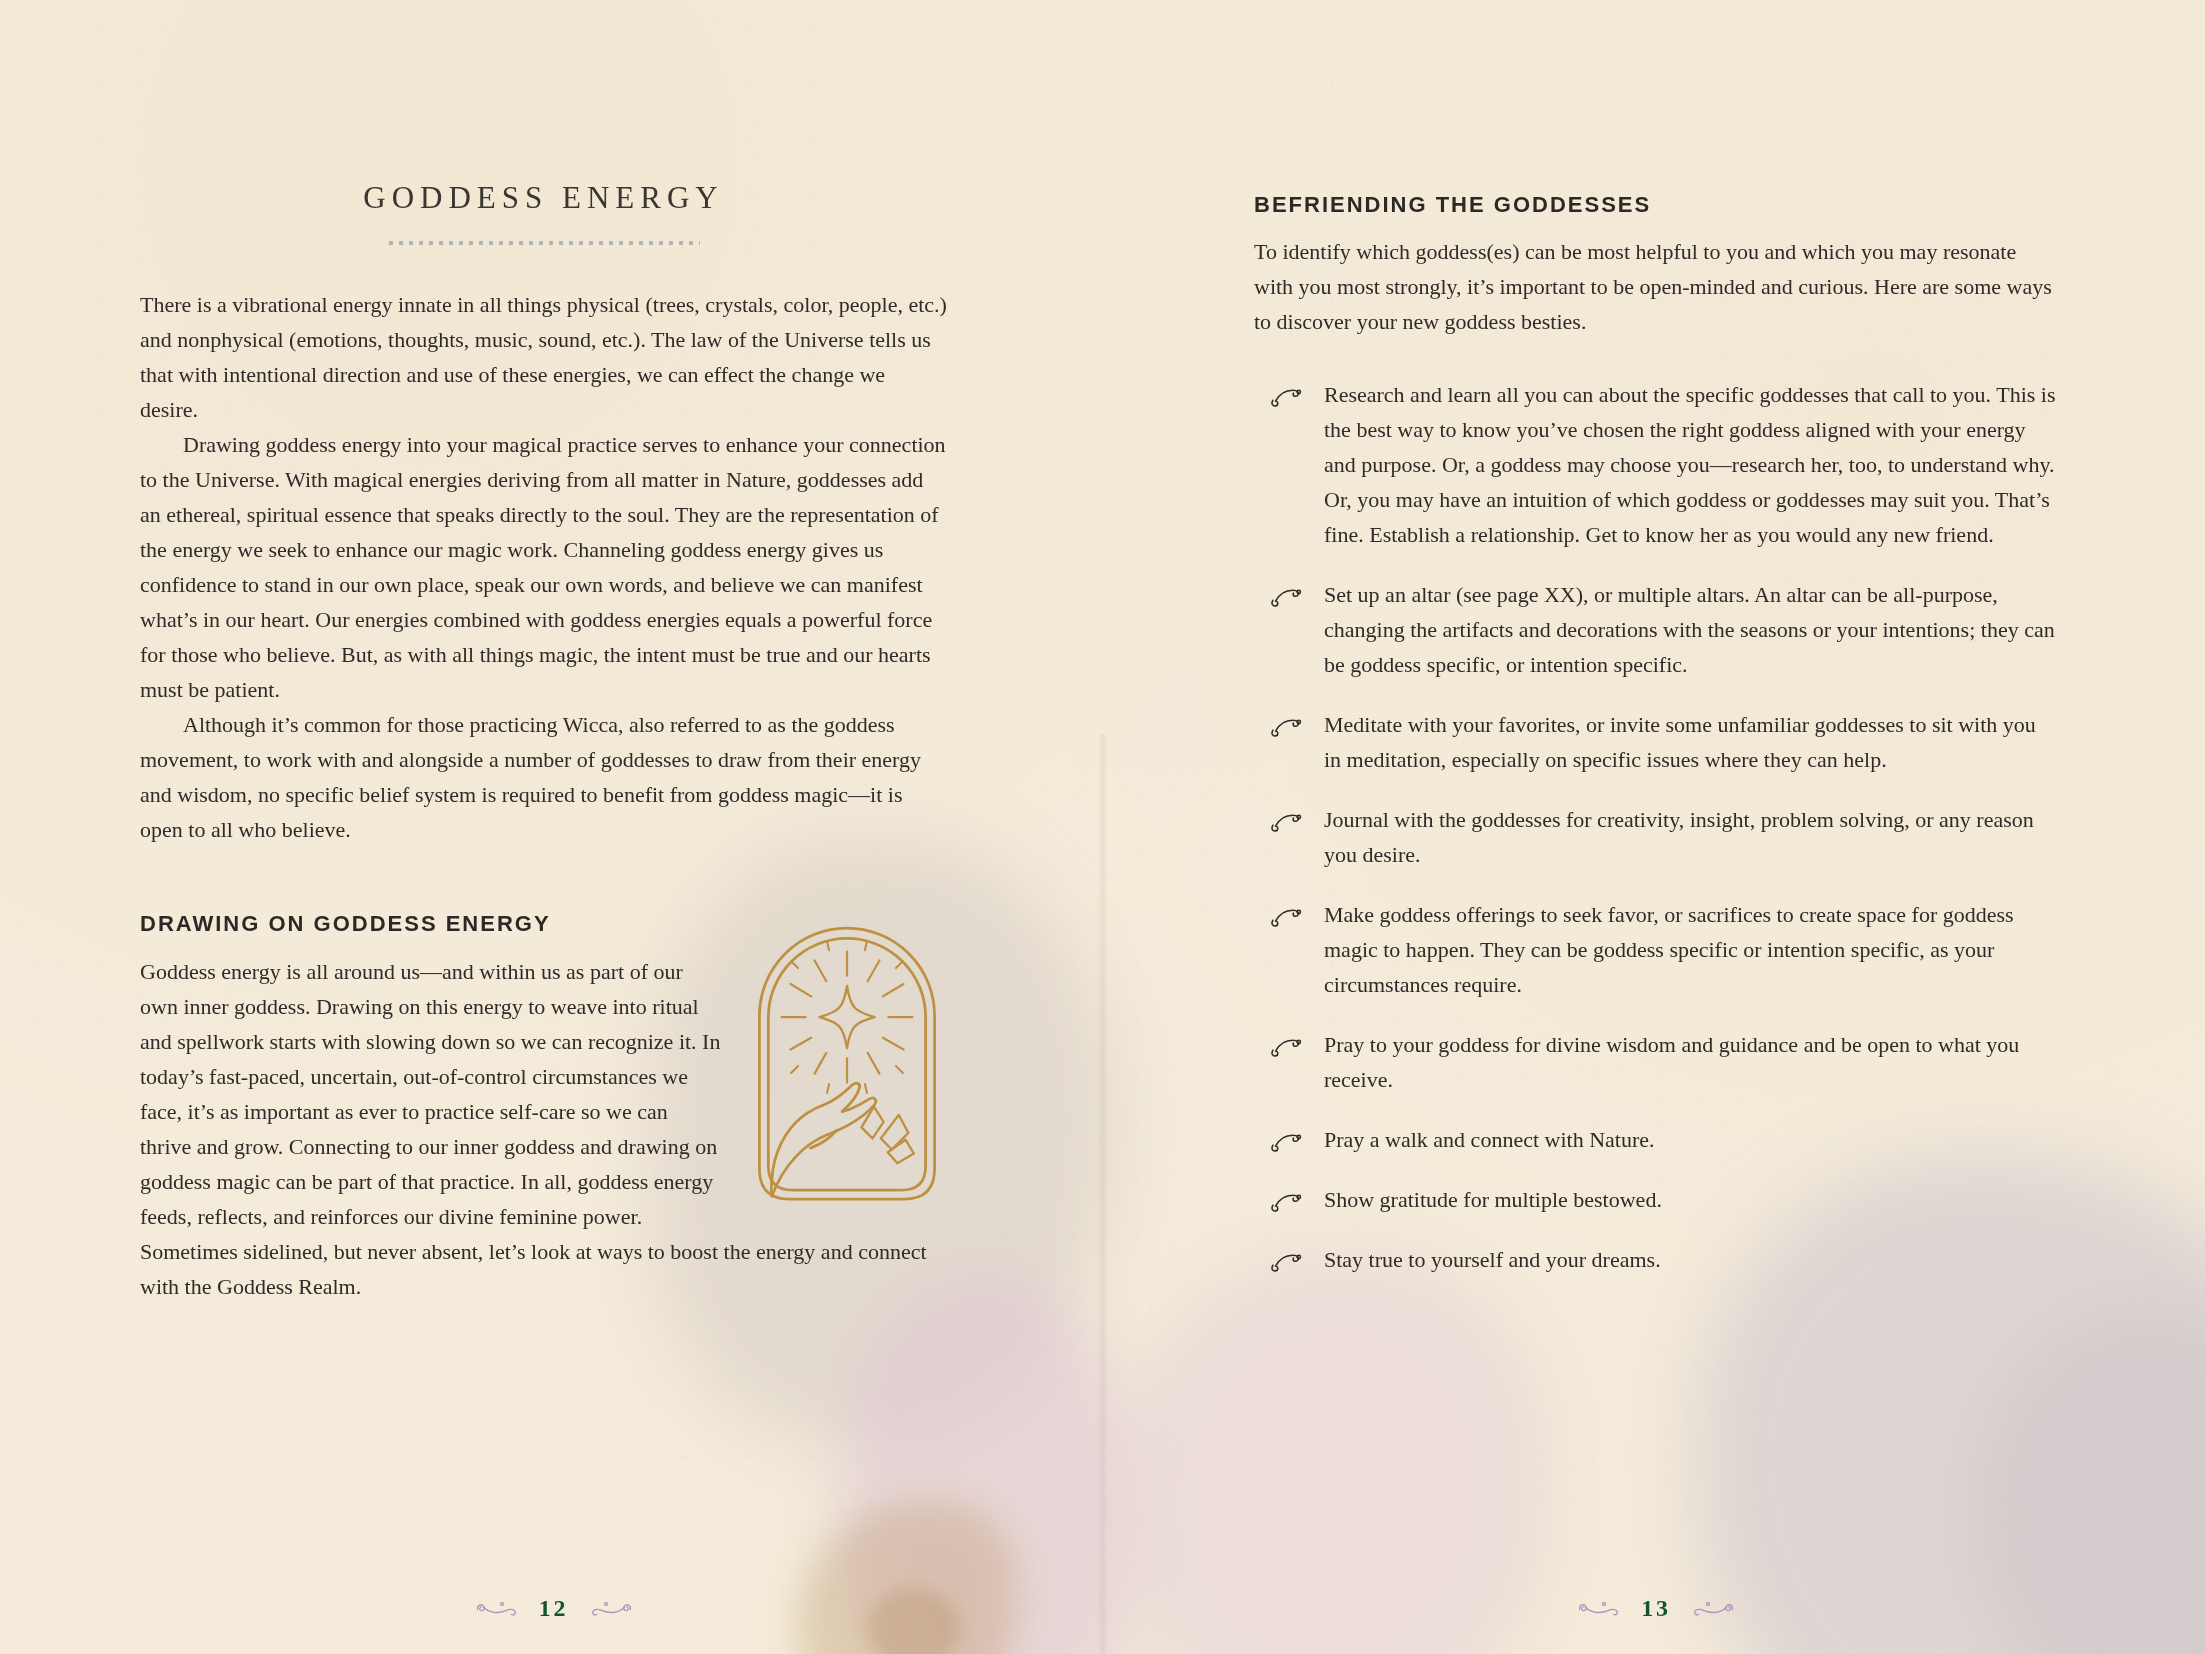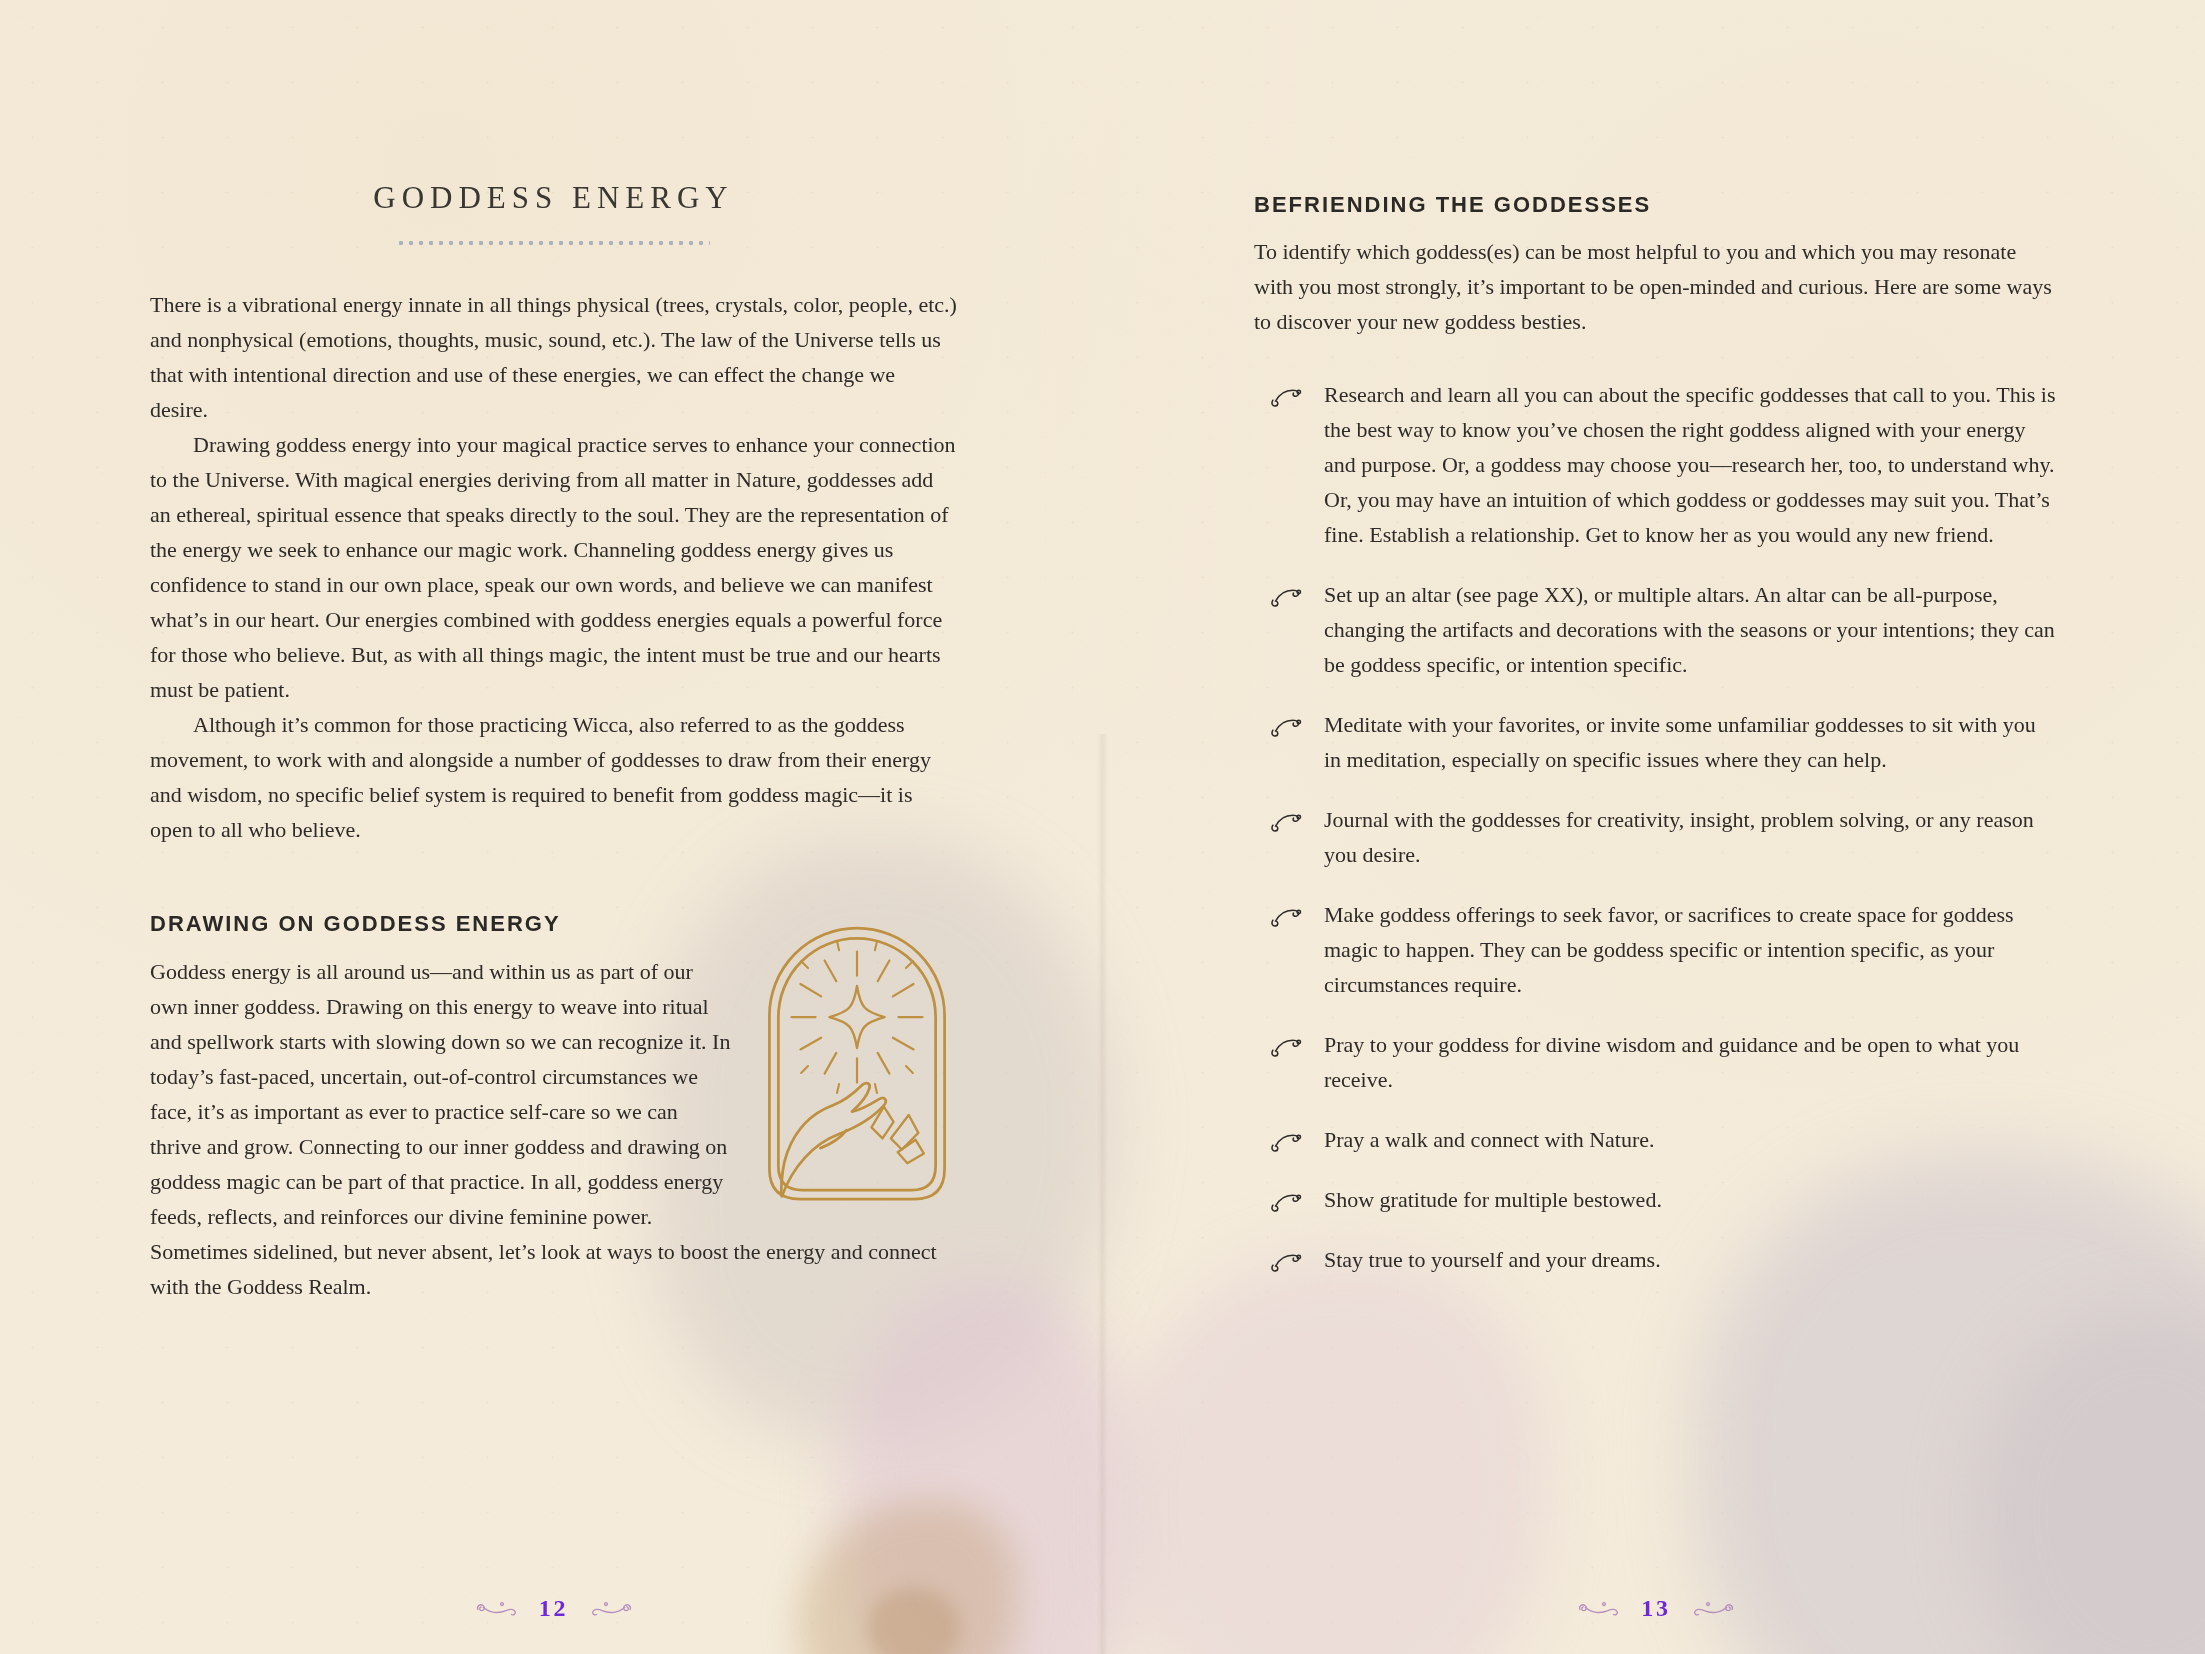--- a/index.html
+++ b/index.html
@@ -22,21 +22,21 @@
   .wash{position:absolute;pointer-events:none;}
   .wash-left-gray{left:650px;top:840px;width:467px;height:600px;background:rgba(189,179,183,0.30);border-radius:48% 52% 58% 42%;filter:blur(33px);}
   .wash-pink-a{left:837px;top:1281px;width:294px;height:467px;background:rgba(223,196,211,0.55);border-radius:52% 48% 42% 58%;filter:blur(28px);}
   .wash-pink-b{left:1107px;top:1254px;width:440px;height:480px;background:rgba(228,207,213,0.50);border-radius:55% 45% 50% 50%;filter:blur(31px);}
   .wash-gray-right-a{left:1694px;top:1154px;width:654px;height:654px;background:rgba(206,198,205,0.58);border-radius:44% 56% 48% 52%;filter:blur(35px);}
   .wash-gray-right-b{left:1974px;top:1307px;width:347px;height:414px;background:rgba(199,190,198,0.45);border-radius:50%;filter:blur(32px);}
   .stain-gold{left:797px;top:1501px;width:220px;height:220px;background:rgba(176,134,74,0.28);border-radius:62% 38% 55% 45%;filter:blur(17.3px);}
   .stain-gold-b{left:867px;top:1588px;width:93px;height:80px;background:rgba(160,116,56,0.22);border-radius:50%;filter:blur(8px);}
   .gutter{left:1097px;top:734px;width:10.7px;height:921px;background:linear-gradient(to right, rgba(90,70,50,0), rgba(90,70,50,0.07), rgba(90,70,50,0));}
 
-  .content-left{position:absolute;left:150px;top:179px;width:807px;}
+  .content-left{position:absolute;left:140px;top:179px;width:807px;}
   .content-right{position:absolute;left:1254px;top:187px;width:804px;}
 
   .chapter-title{
     margin:0;text-align:center;font-weight:400;
     font-size:31px;letter-spacing:6px;color:#3a3733;line-height:1.2;
   }
   .dotted-rule{
     margin:24px auto 0;width:312px;height:6px;
     background:radial-gradient(circle at 3px 3px, #a9b2bf 2px, rgba(0,0,0,0) 2.5px);
     background-size:10px 6px;background-repeat:repeat-x;
@@ -58,21 +58,21 @@
   .rp-head{margin:0 0 12px 0;}
   .rp-intro{margin:0 0 38px 0;}
   ul.goddess-list{list-style:none;margin:0;padding:0;}
   ul.goddess-list li{position:relative;padding-left:70px;margin-bottom:25px;}
   .bullet-icon{position:absolute;left:16px;top:5.3px;width:37px;height:21.3px;}
   .bullet-icon svg{width:100%;height:100%;}
 
   .folio{position:absolute;bottom:33px;display:flex;align-items:center;justify-content:center;gap:21.3px;}
   .folio-left{left:150px;width:807px;}
   .folio-right{left:1254px;width:804px;}
-  .folio .num{font-weight:700;font-size:24px;letter-spacing:2.7px;color:#6d28d9;}
+  .folio .num{font-weight:700;font-size:24px;letter-spacing:2.7px;color:#14532d;}
   .flourish{width:43px;height:20px;opacity:.9;}
   .flourish svg{width:100%;height:100%;}
   .flourish.mirror{transform:scaleX(-1);}
 </style>
 </head>
 <body>
 
 <div class="spread">
 
   <div class="wash wash-left-gray"></div>

